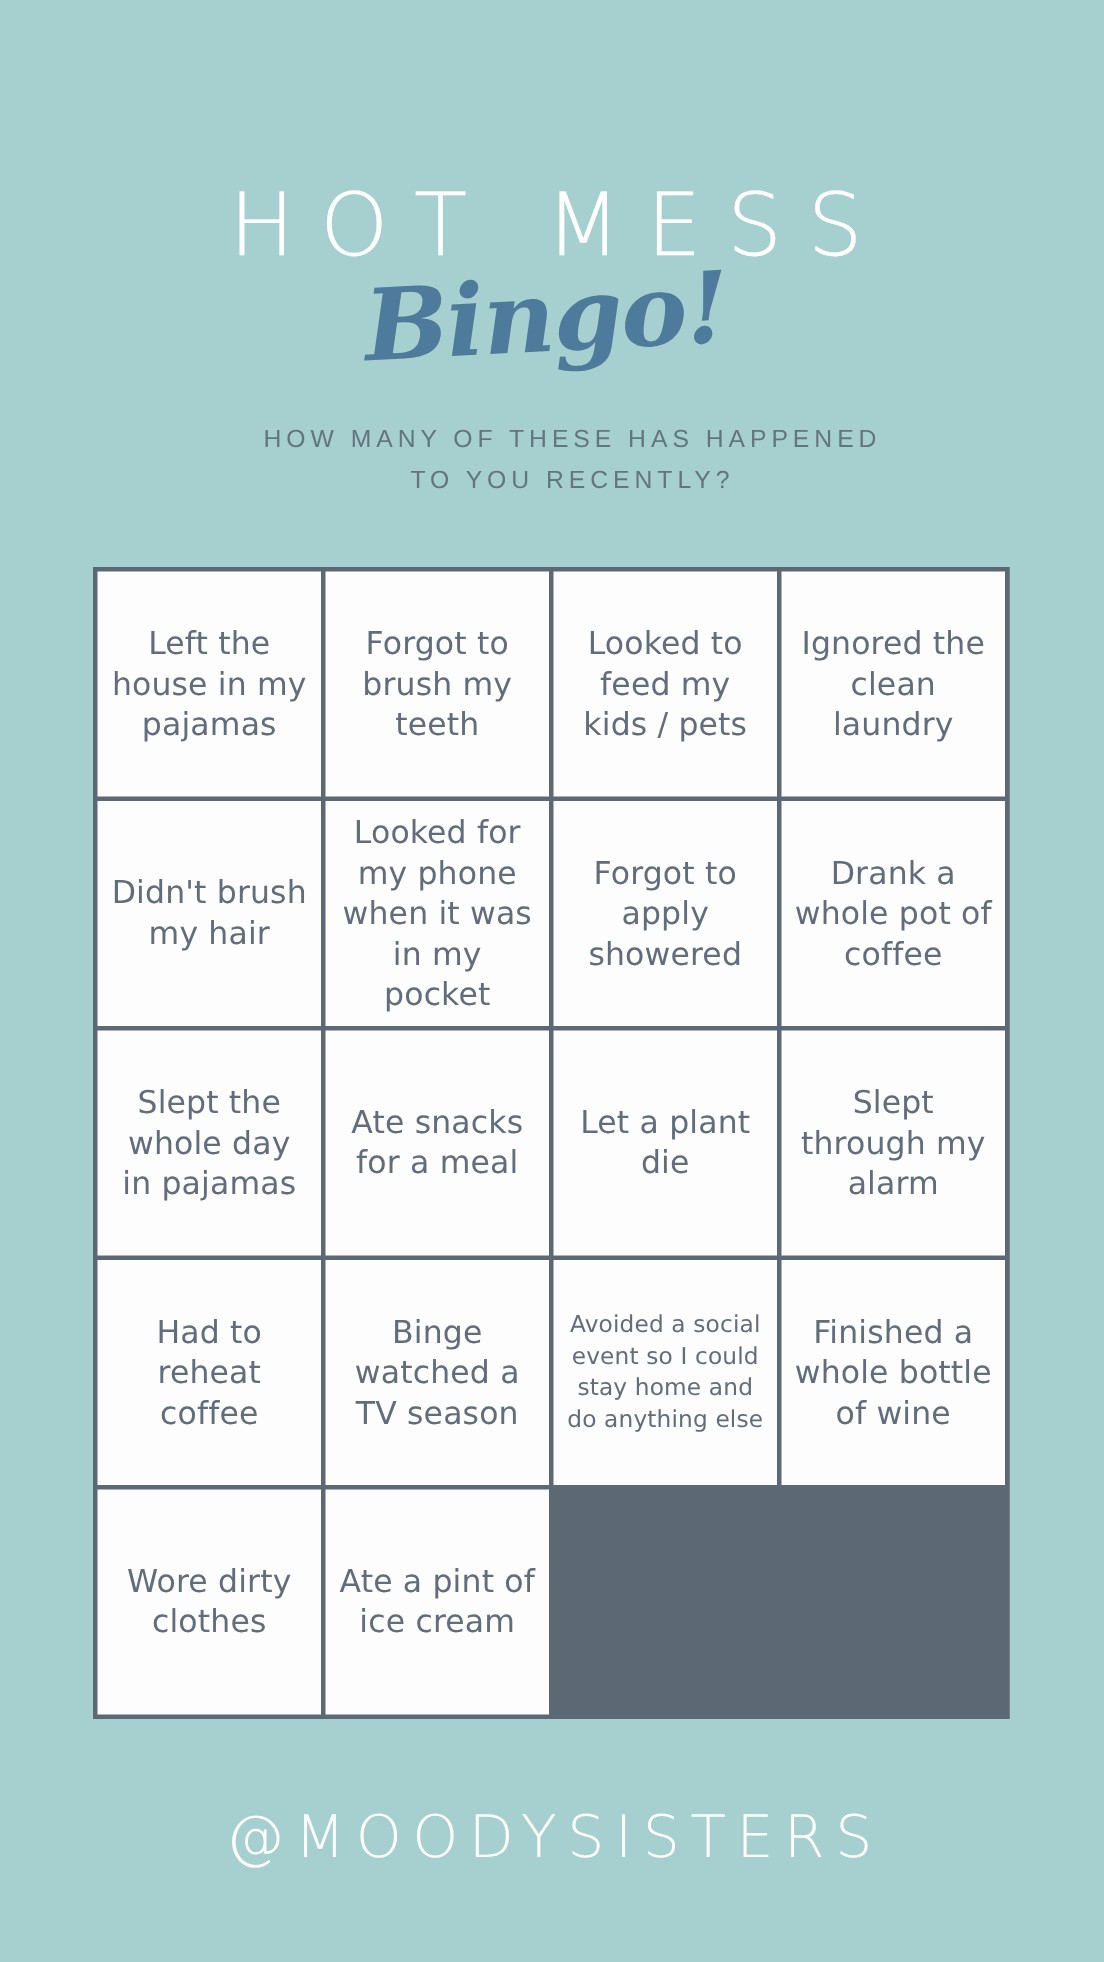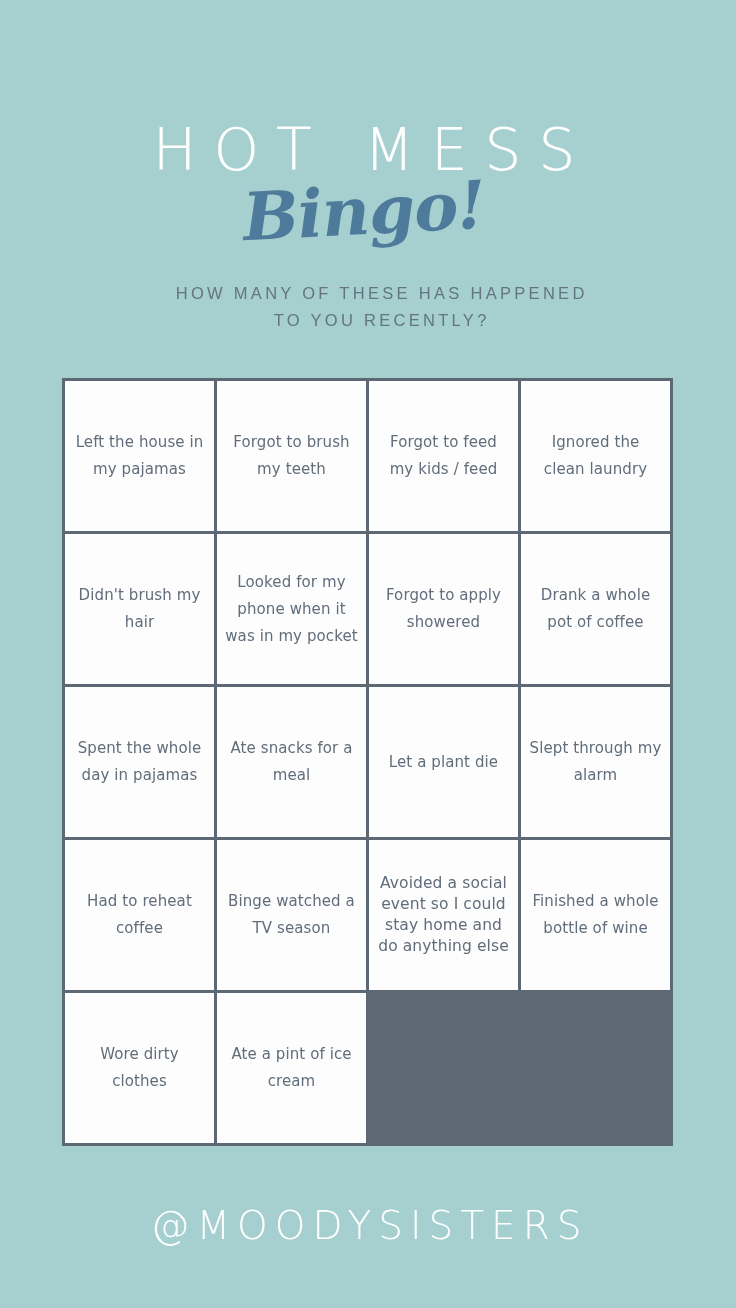--- a/index.html
+++ b/index.html
@@ -86,21 +86,21 @@
     align-items: center;
     justify-content: center;
     text-align: center;
     padding: 6px 8px;
     box-sizing: border-box;
   }
 
   .cell-text {
     font-family: "DejaVu Sans", sans-serif;
     font-weight: 400;
-    font-size: 15px;
+    font-size: 21px;
     line-height: 27px;
     color: #616d7b;
     letter-spacing: 0.1px;
   }
 
   .cell.small .cell-text {
     font-size: 15.5px;
     line-height: 21px;
   }
 
@@ -135,39 +135,39 @@
   </div>
 
   <div class="grid" id="bingo-grid">
       <div class="cell">
         <span class="cell-text">Left the house in my pajamas</span>
       </div>
       <div class="cell">
         <span class="cell-text">Forgot to brush my teeth</span>
       </div>
       <div class="cell">
-        <span class="cell-text">Forgot to feed my kids / feed</span>
+        <span class="cell-text">Looked to feed my kids / pets</span>
       </div>
       <div class="cell">
         <span class="cell-text">Ignored the clean laundry</span>
       </div>
       <div class="cell">
         <span class="cell-text">Didn't brush my hair</span>
       </div>
       <div class="cell">
         <span class="cell-text">Looked for my phone when it was in my pocket</span>
       </div>
       <div class="cell">
         <span class="cell-text">Forgot to apply showered</span>
       </div>
       <div class="cell">
         <span class="cell-text">Drank a whole pot of coffee</span>
       </div>
       <div class="cell">
-        <span class="cell-text">Spent the whole day in pajamas</span>
+        <span class="cell-text">Slept the whole day in pajamas</span>
       </div>
       <div class="cell">
         <span class="cell-text">Ate snacks for a meal</span>
       </div>
       <div class="cell">
         <span class="cell-text">Let a plant die</span>
       </div>
       <div class="cell">
         <span class="cell-text">Slept through my alarm</span>
       </div>

